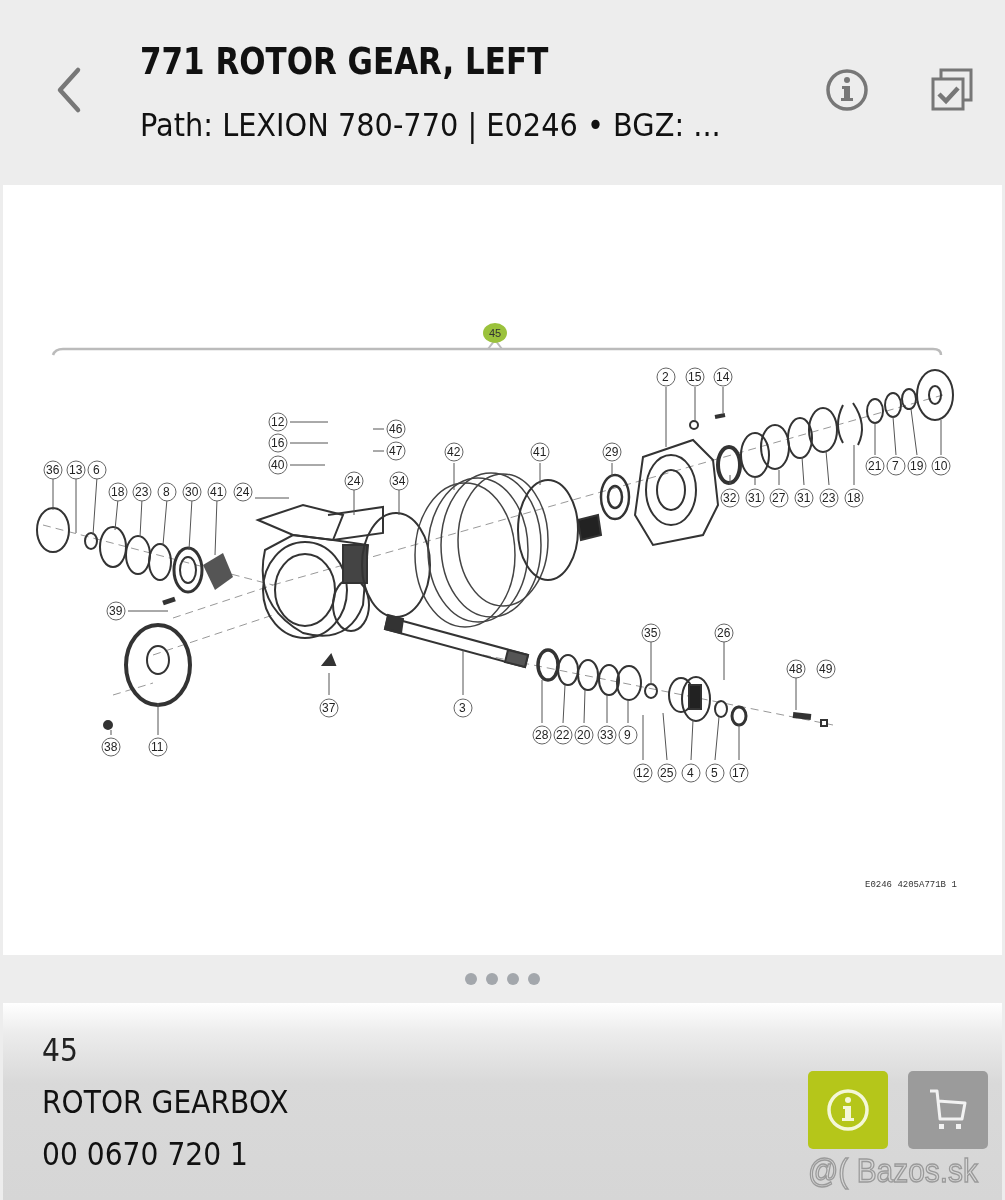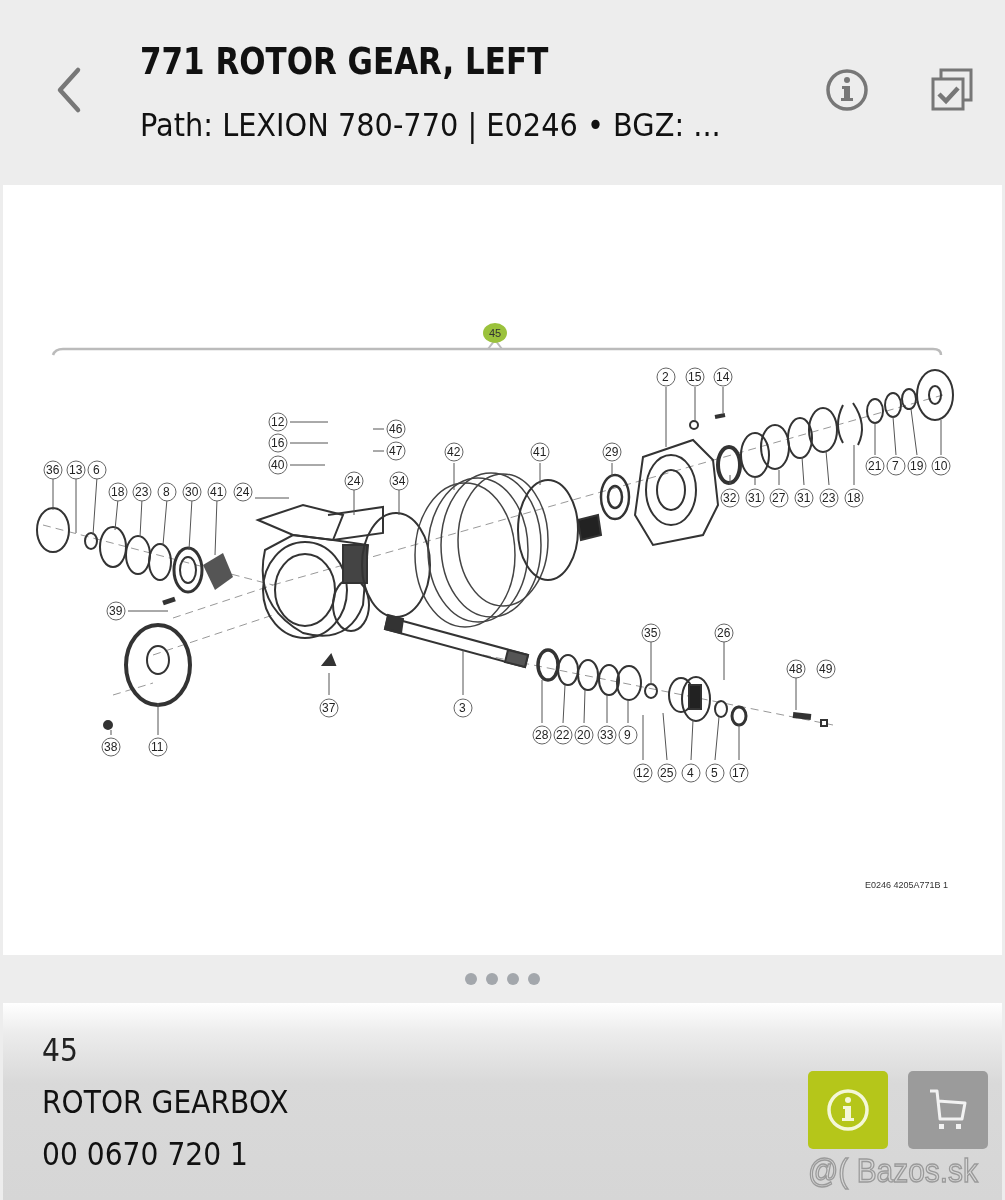--- a/index.html
+++ b/index.html
@@ -9,21 +9,21 @@
   .header { position: absolute; left: 0; top: 0; width: 1005px; height: 185px; background: #ededed; }
   .back-btn { position: absolute; left: 50px; top: 62px; width: 40px; height: 56px; cursor: pointer; }
   .title { position: absolute; left: 140px; top: 40px; font-size: 37px; font-weight: bold; letter-spacing: 0px; white-space: nowrap; font-family: "DejaVu Sans Condensed", "DejaVu Sans", sans-serif; transform: scaleX(0.93); transform-origin: left; }
   .path { position: absolute; left: 140px; top: 106px; font-size: 32px; white-space: nowrap; font-family: "DejaVu Sans", sans-serif; transform: scaleX(0.9); transform-origin: left; }
   .hdr-icon { position: absolute; top: 66px; width: 48px; height: 48px; cursor: pointer; }
   .info-hdr { left: 823px; }
   .multi-hdr { left: 928px; }
 
   .diagram { position: absolute; left: 3px; top: 185px; width: 999px; height: 770px; background: #ffffff; }
   .diagram svg { position: absolute; left: 0; top: 0; }
-  .diag-code { position: absolute; left: 862px; top: 695px; font-size: 9px; color: #333; font-family: Liberation Sans, sans-serif; }
+  .diag-code { position: absolute; left: 862px; top: 695px; font-size: 9px; color: #333; font-family: Liberation Mono, monospace; }
 
   .pager { position: absolute; left: 0; top: 955px; width: 1005px; height: 48px; display: flex; justify-content: center; align-items: center; gap: 9px; }
   .dot { width: 12px; height: 12px; border-radius: 50%; background: #a3a7ac; cursor: pointer; }
 
   .detail { position: absolute; left: 3px; top: 1003px; width: 999px; height: 197px;
             background: linear-gradient(#ffffff 0px, #ececec 30px, #d9d9d9 80px, #d6d6d6 100%); }
   .pos-num { position: absolute; left: 39px; top: 28px; font-size: 32px; color: #222; transform: scaleX(0.88); transform-origin: left; }
   .part-name { position: absolute; left: 39px; top: 80px; font-size: 32px; color: #111; transform: scaleX(0.88); transform-origin: left; white-space: nowrap; }
   .part-num { position: absolute; left: 39px; top: 132px; font-size: 32px; color: #111; transform: scaleX(0.88); transform-origin: left; white-space: nowrap; }
   .btn-info { position: absolute; left: 805px; top: 68px; width: 80px; height: 78px; background: #b5c61a; border-radius: 5px; cursor: pointer; }

